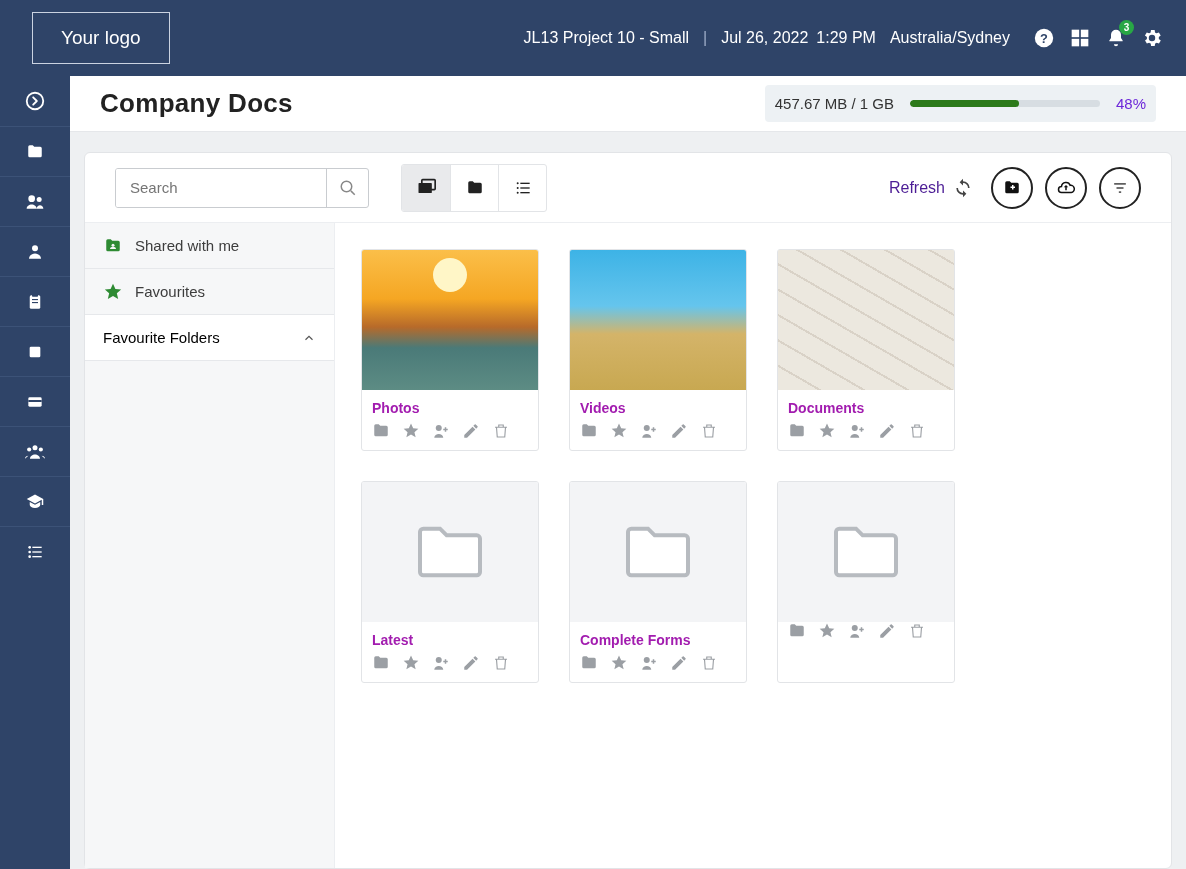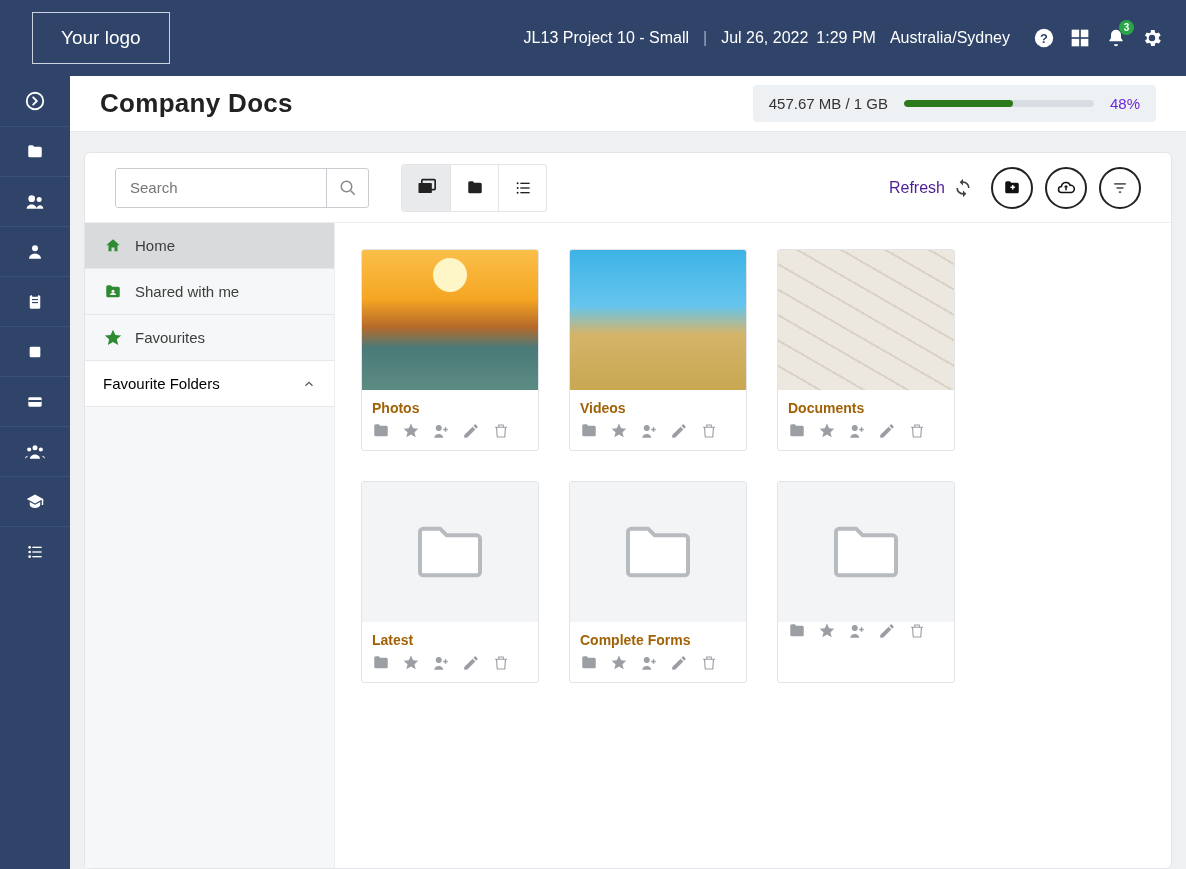--- a/index.html
+++ b/index.html
@@ -19,21 +19,21 @@
 
   
   .leftrail{position:absolute;top:76px;bottom:0;left:0;width:70px;background:#2f4468;display:flex;flex-direction:column;align-items:center;}
   .rail-item{width:70px;height:50px;display:flex;align-items:center;justify-content:center;cursor:pointer;}
   .rail-item+ .rail-item{border-top:1px solid #3c5277;}
 
   
   .mainwrap{position:absolute;top:76px;left:70px;right:0;bottom:0;background:#eef0f2;}
   .titlebar{height:56px;background:#fff;display:flex;align-items:center;padding:0 30px;border-bottom:1px solid #e5e7ea;}
   .page-title{font-size:26px;font-weight:700;letter-spacing:0.3px;color:#222;}
-  .storage{margin-left:auto;display:flex;align-items:center;gap:16px;background:#edf1f4;border-radius:4px;padding:10px 16px;}
+  .storage{margin-left:auto;display:flex;align-items:center;gap:16px;background:#edf1f4;border-radius:4px;padding:10px 10px;}
   .storage-text{font-size:15px;color:#333;}
   .prog-outer{width:190px;height:7px;background:#d7dde2;border-radius:4px;overflow:hidden;}
   .prog-inner{height:100%;background:#2c7a1a;border-radius:4px;}
   .storage-pct{font-size:15px;color:#6d28d9;}
 
   .content{position:absolute;top:76px;left:14px;right:14px;bottom:0;background:#fff;border-radius:6px;border:1px solid #e2e4e7;}
   .toolbar{height:70px;display:flex;align-items:center;padding:0 30px;gap:12px;border-bottom:1px solid #eceef1;}
   .search{display:flex;align-items:center;border:1px solid #c9ccd0;border-radius:3px;overflow:hidden;}
   .search input{border:none;height:38px;width:210px;padding:0 14px;font-size:15px;outline:none;}
   .search-btn{width:42px;height:38px;display:flex;align-items:center;justify-content:center;border-left:1px solid #c9ccd0;cursor:pointer;}
@@ -47,21 +47,21 @@
 
   .body{position:absolute;top:70px;left:0;right:0;bottom:0;display:flex;}
   .sidepane{width:250px;background:#f6f7f8;border-right:1px solid #eceef1;}
   .sp-item{height:46px;display:flex;align-items:center;gap:12px;padding:0 18px;font-size:15px;color:#3d3d3d;cursor:pointer;border-bottom:1px solid #e6e8eb;}
   .sp-item.active{background:#d9dadb;}
   .sp-section{height:46px;display:flex;align-items:center;justify-content:space-between;padding:0 18px;font-size:15px;background:#fff;border-bottom:1px solid #e6e8eb;cursor:pointer;}
 
   .grid{flex:1;padding:26px;display:flex;flex-wrap:wrap;align-content:flex-start;gap:30px;overflow:auto;}
   .card{width:178px;background:#fff;border:1px solid #e2e4e7;border-radius:3px;overflow:hidden;display:flex;flex-direction:column;}
   .thumb{height:140px;background:#f3f4f6;display:flex;align-items:center;justify-content:center;overflow:hidden;}
-  .card-name{padding:10px 10px 6px;font-size:14px;font-weight:600;color:#a16207;}
+  .card-name{padding:10px 10px 6px;font-size:14px;font-weight:600;color:#a21caf;}
   .card-actions{display:flex;gap:12px;padding:0 10px 10px;color:#9b9fa4;}
   .ca{width:18px;height:18px;cursor:pointer;}
   
   .thumb-photos{background:linear-gradient(180deg,#fbbf49 0%,#f5a623 35%,#b76a2a 55%,#4a7a78 70%,#5d8c84 100%);position:relative;}
   .thumb-photos::before{content:"";position:absolute;left:50%;top:8px;width:34px;height:34px;border-radius:50%;background:#fff6c7;transform:translateX(-50%);}
   .thumb-videos{background:linear-gradient(180deg,#3db3e6 0%,#65c5ed 40%,#d4b469 60%,#c8a851 100%);}
   .thumb-docs{background:repeating-linear-gradient(30deg,#ece8df,#ece8df 20px,#d9d2c7 20px,#d9d2c7 22px),#e9e4d9;}
 </style>
 </head>
 <body>
@@ -247,26 +247,20 @@
           <svg width="18" height="14" viewBox="0 0 24 24" fill="#111">
             <rect x="2" y="4" width="20" height="2"></rect>
             <rect x="6" y="11" width="12" height="2"></rect>
             <rect x="10" y="18" width="4" height="2"></rect>
           </svg>
         </div>
     </div>
 
     <div class="body">
       <div class="sidepane">
-        <div class="sp-item active">
-          <svg width="20" height="18" viewBox="0 0 24 24" fill="#2e8b33">
-              <path d="M12 3l9 8h-3v8h-4v-5h-4v5H6v-8H3z"></path>
-            </svg>
-          <span>Home</span>
-        </div>
         <div class="sp-item">
           <svg width="20" height="18" viewBox="0 0 24 24" fill="#2e8b33">
               <path d="M3 5a2 2 0 0 1 2-2h4l2 2h8a2 2 0 0 1 2 2v10a2 2 0 0 1-2 2H5a2 2 0 0 1-2-2z"></path>
               <circle cx="12" cy="11" r="2" fill="#f6f7f8"></circle>
               <path d="M8 16c0-2 2-3 4-3s4 1 4 3z" fill="#f6f7f8"></path>
             </svg>
           <span>Shared with me</span>
         </div>
         <div class="sp-item">
           <svg width="20" height="20" viewBox="0 0 24 24" fill="#2e8b33">

